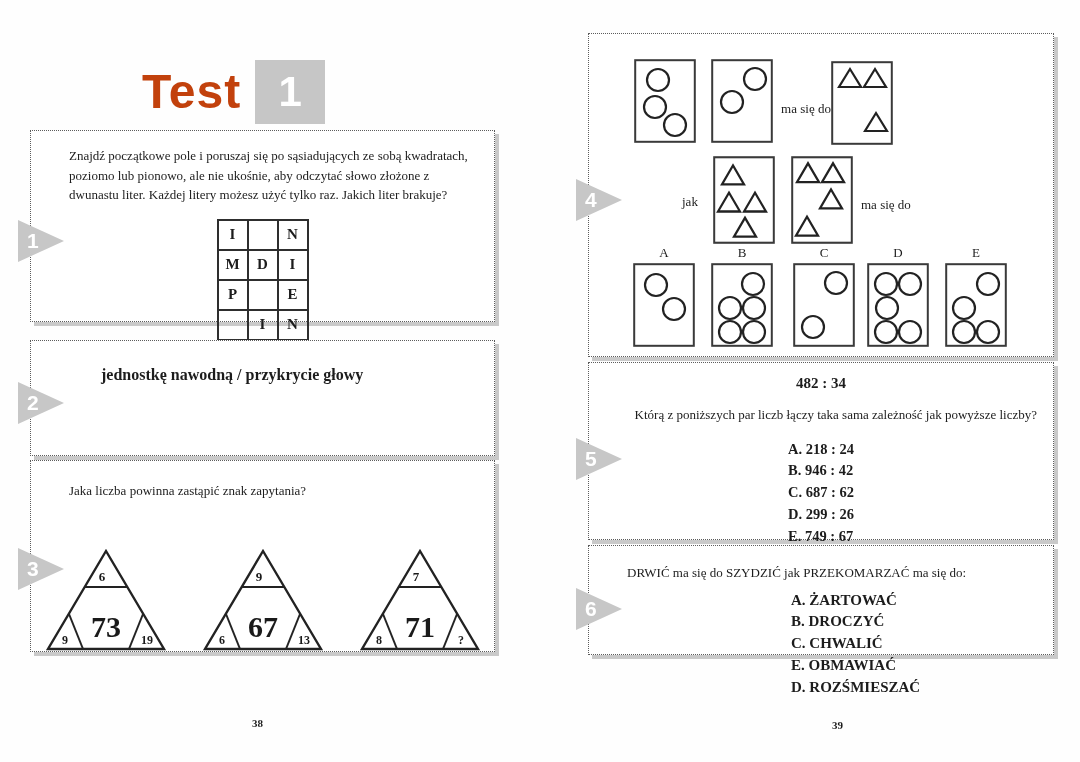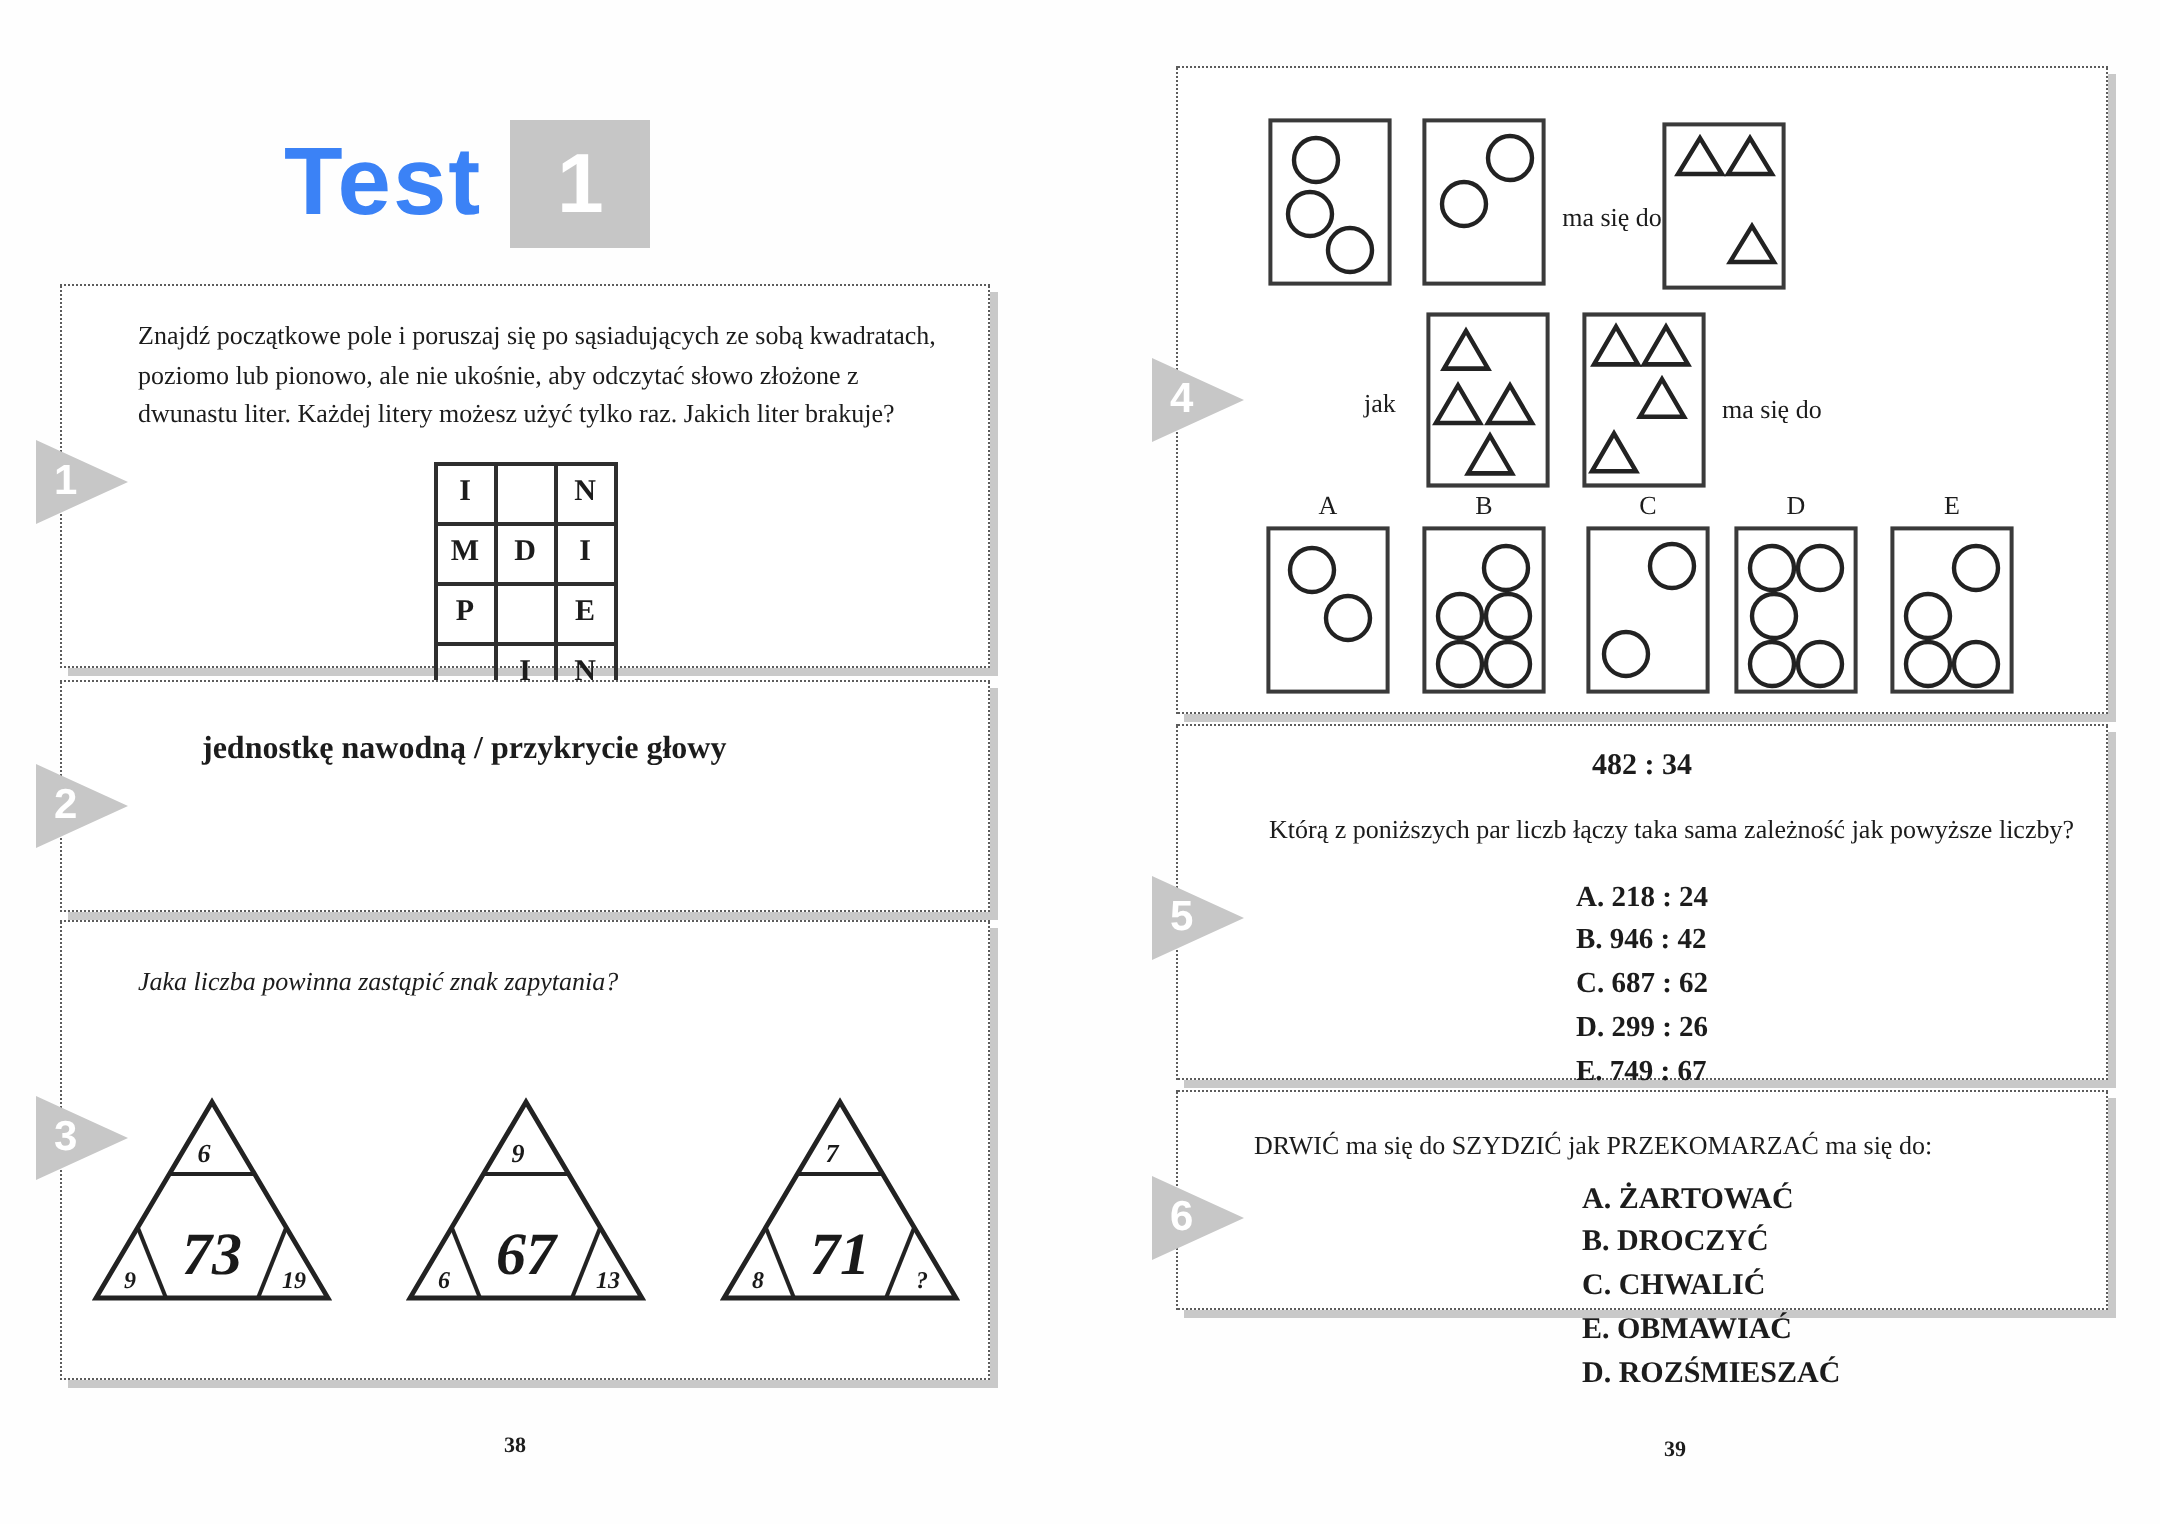--- a/index.html
+++ b/index.html
@@ -1,31 +1,31 @@
 <!DOCTYPE html>
 <html><head>
 <meta charset="utf-8">
 <style>
   html,body{margin:0;padding:0;background:#ffffff;}
   .screen{position:relative;width:1080px;height:762px;background:#fefefe;overflow:hidden;
           font-family:"Liberation Serif",serif;color:#1c1c1c;}
   
   .header{position:absolute;left:142px;top:60px;display:flex;align-items:center;gap:14px;}
   .header .test-word{font-family:"Liberation Sans",sans-serif;font-weight:bold;font-size:48px;
-          color:#3b82f6;letter-spacing:1px;line-height:1;}
+          color:#c2410c;letter-spacing:1px;line-height:1;}
   .header .test-num-box{width:70px;height:64px;background:#c6c6c6;display:flex;align-items:center;
           justify-content:center;}
   .header .test-num-box span{font-family:"Liberation Sans",sans-serif;font-weight:bold;
           font-size:42px;color:#ffffff;}
   
   .qbox{position:absolute;background:#ffffff;border:1px dotted #5c5c5c;
         box-shadow:4px 4px 0 #c9c9c9;box-sizing:border-box;}
-  #box1{left:30px;top:142px;width:465px;height:192px;}
+  #box1{left:30px;top:130px;width:465px;height:192px;}
   #box2{left:30px;top:340px;width:465px;height:116px;}
-  #box3{left:30px;top:460px;width:465px;height:230px;font-style:italic;}
+  #box3{left:30px;top:460px;width:465px;height:192px;}
   #box4{left:588px;top:33px;width:466px;height:324px;}
   #box5{left:588px;top:362px;width:466px;height:178px;}
   #box6{left:588px;top:545px;width:466px;height:110px;}
   
   .marker{position:absolute;width:46px;height:42px;background:#c7c7c7;
           clip-path:polygon(0 0,100% 50%,0 100%);z-index:6;}
   .marker span{position:absolute;left:9px;top:50%;transform:translateY(-50%);
           font-family:"Liberation Sans",sans-serif;font-weight:bold;font-size:21px;color:#ffffff;}
   #m1{left:18px;top:220px;} #m2{left:18px;top:382px;} #m3{left:18px;top:548px;}
   #m4{left:576px;top:179px;} #m5{left:576px;top:438px;} #m6{left:576px;top:588px;}

